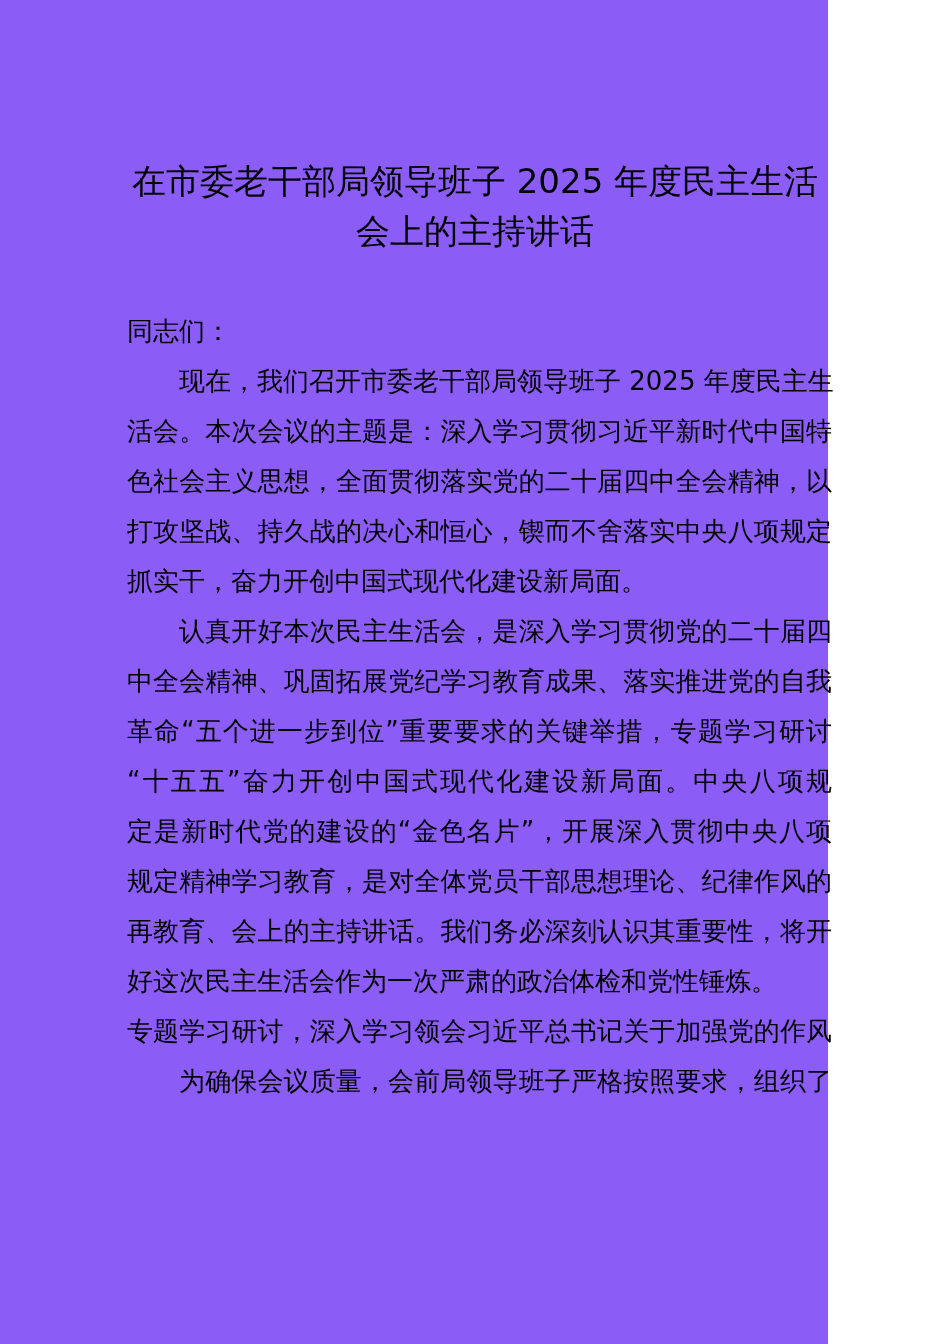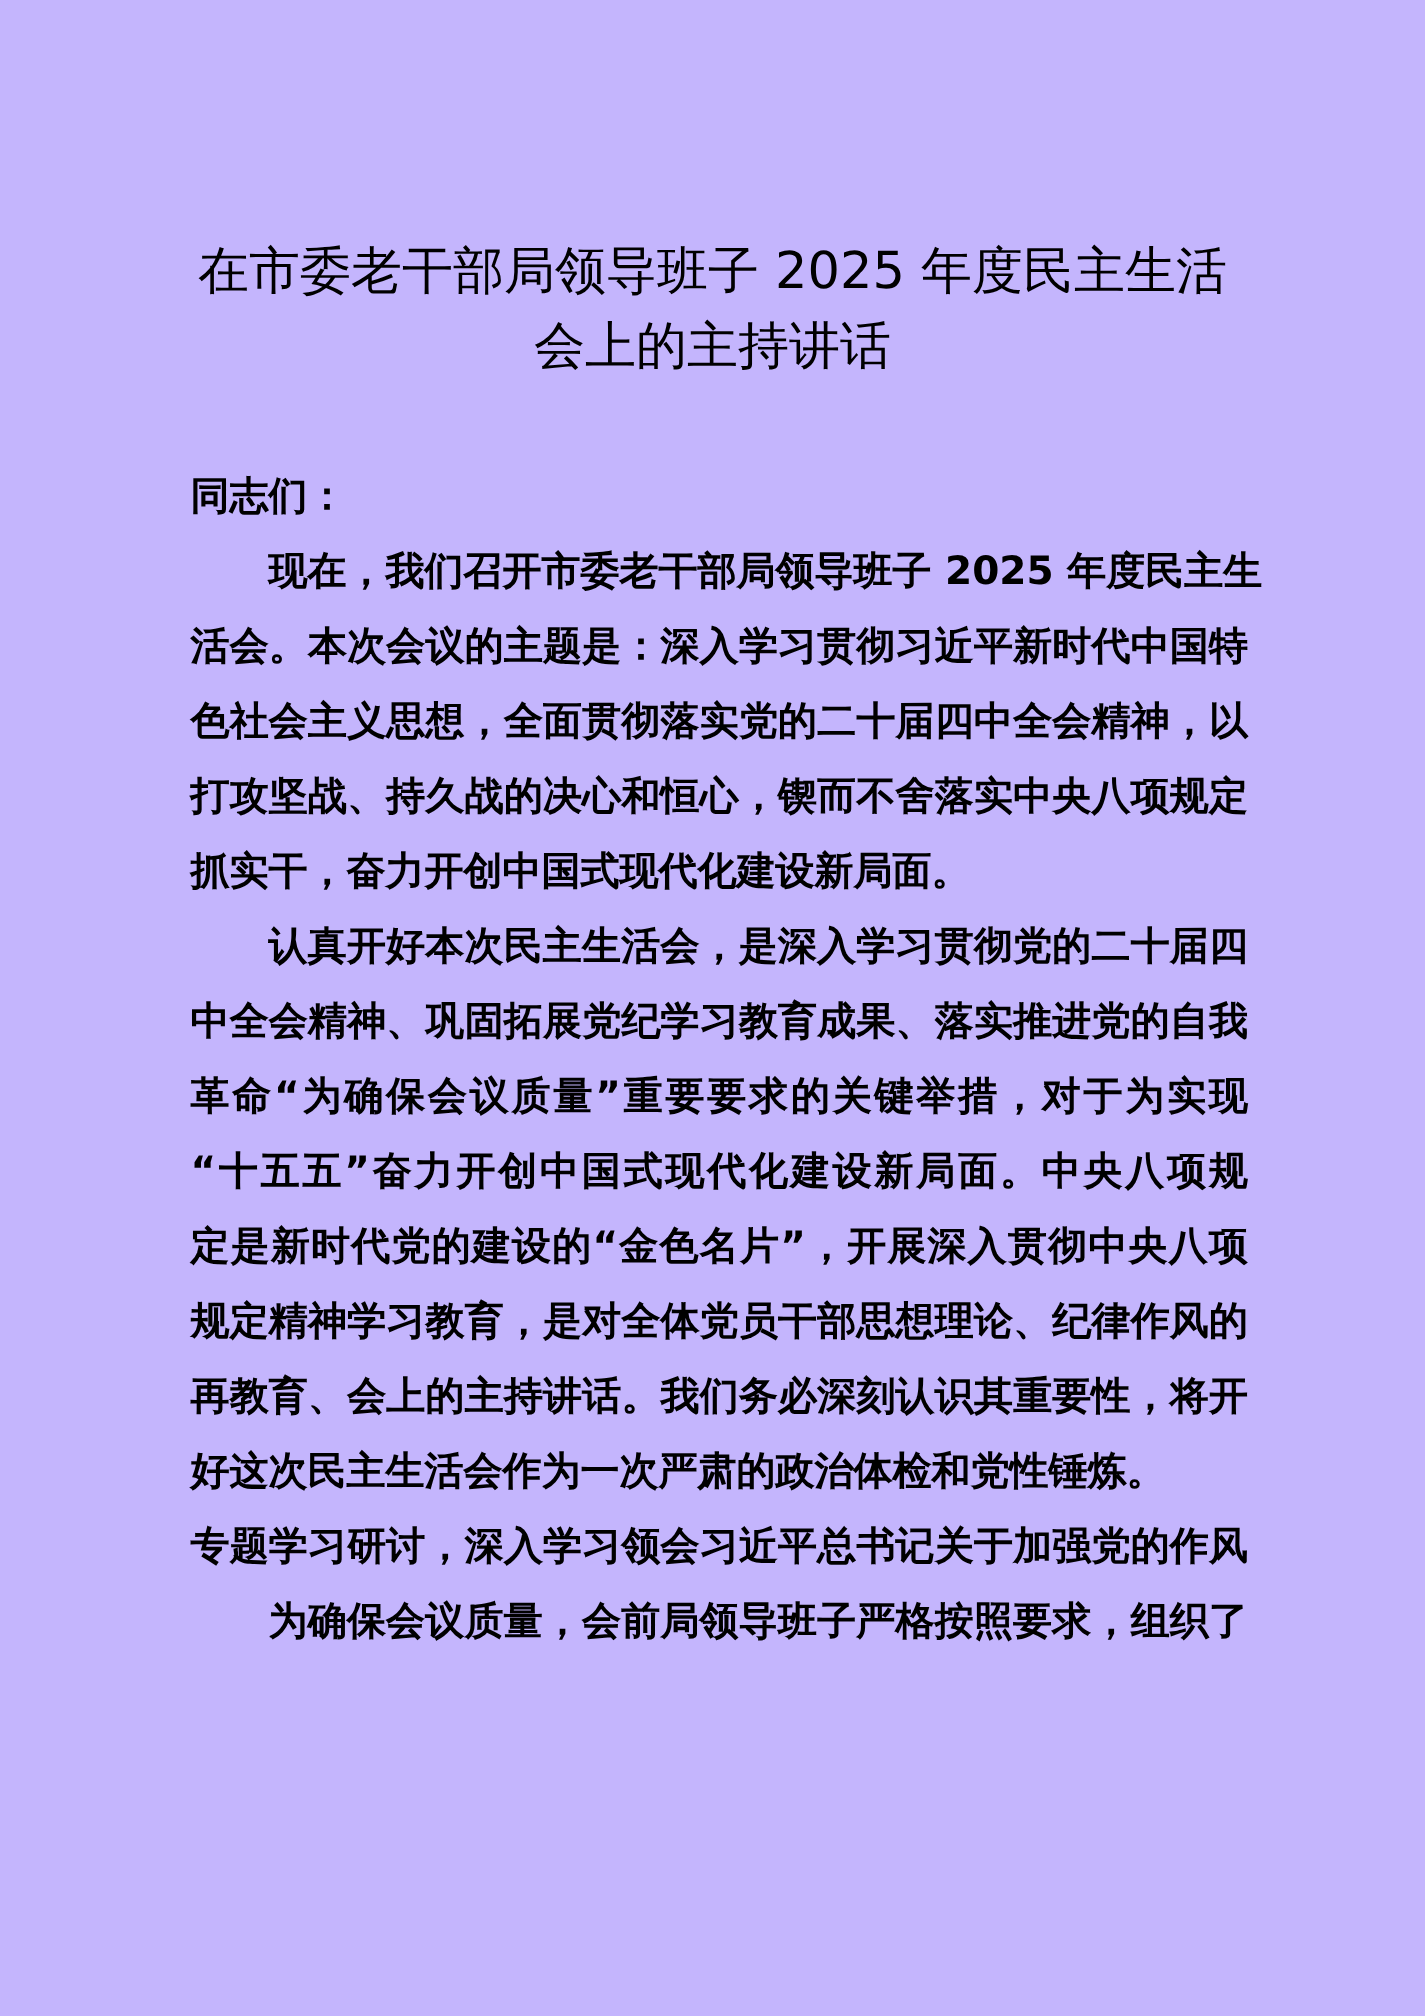--- a/index.html
+++ b/index.html
@@ -11,23 +11,23 @@
       width: 950px;
       height: 1344px;
       position: relative;
       overflow: hidden;
       font-family: "DejaVu Sans", "Liberation Sans", sans-serif;
       color: #000000;
     }
     .page {
       position: absolute;
       left: 0; top: 0;
-      width: 950px;
+      width: 828px;
       height: 1344px;
-      background: #c4b5fd;
+      background: #8b5cf6;
     }
     .title {
       position: absolute;
       left: 120px;
       width: 710px;
       top: 156px;
       text-align: center;
       font-size: 34px;
       line-height: 50px;
       letter-spacing: 0px;
@@ -44,21 +44,20 @@
       top: 306px;
     }
     .line {
       display: block;
       white-space: nowrap;
       font-size: 26px;
       height: 50px;
       line-height: 50px;
       text-align: justify;
       text-align-last: justify;
-      font-weight: bold;
     }
     .line.last {
       text-align-last: left;
     }
     .line.indent {
       padding-left: 52px;
     }
     .line.salutation {
       text-align-last: left;
     }
@@ -81,21 +80,21 @@
       <span class="line indent">现在，我们召开市委老干部局领导班子 2025 年度民主生</span>
       <span class="line">活会。本次会议的主题是：深入学习贯彻习近平新时代中国特</span>
       <span class="line">色社会主义思想，全面贯彻落实党的二十届四中全会精神，以</span>
       <span class="line">打攻坚战、持久战的决心和恒心，锲而不舍落实中央八项规定</span>
       <span class="line last">抓实干，奋力开创中国式现代化建设新局面。</span>
     </div>
 
     <div>
       <span class="line indent">认真开好本次民主生活会，是深入学习贯彻党的二十届四</span>
       <span class="line">中全会精神、巩固拓展党纪学习教育成果、落实推进党的自我</span>
-      <span class="line">革命“为确保会议质量”重要要求的关键举措，对于为实现</span>
+      <span class="line">革命“五个进一步到位”重要要求的关键举措，专题学习研讨</span>
       <span class="line">“十五五”奋力开创中国式现代化建设新局面。中央八项规</span>
       <span class="line">定是新时代党的建设的“金色名片”，开展深入贯彻中央八项</span>
       <span class="line">规定精神学习教育，是对全体党员干部思想理论、纪律作风的</span>
       <span class="line">再教育、会上的主持讲话。我们务必深刻认识其重要性，将开</span>
       <span class="line last">好这次民主生活会作为一次严肃的政治体检和党性锤炼。</span>
     </div>
 
     <div>
       <span class="line">专题学习研讨，深入学习领会习近平总书记关于加强党的作风</span>
       <span class="line indent">为确保会议质量，会前局领导班子严格按照要求，组织了</span>

